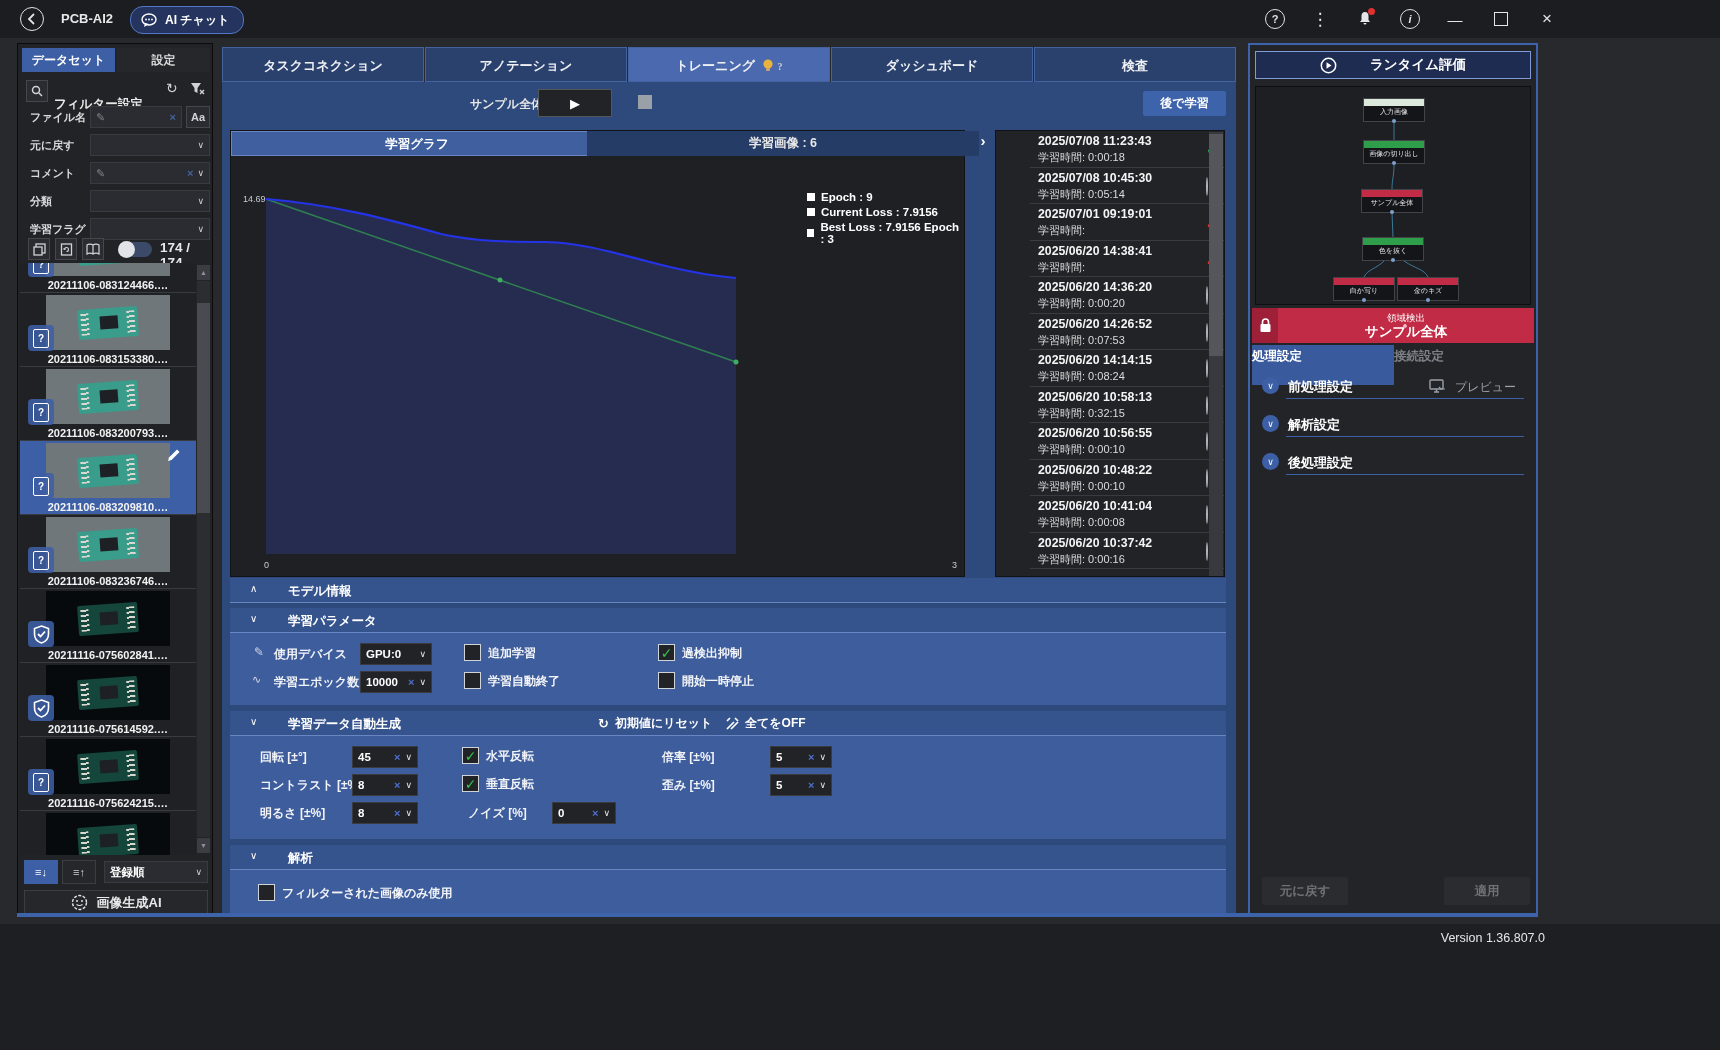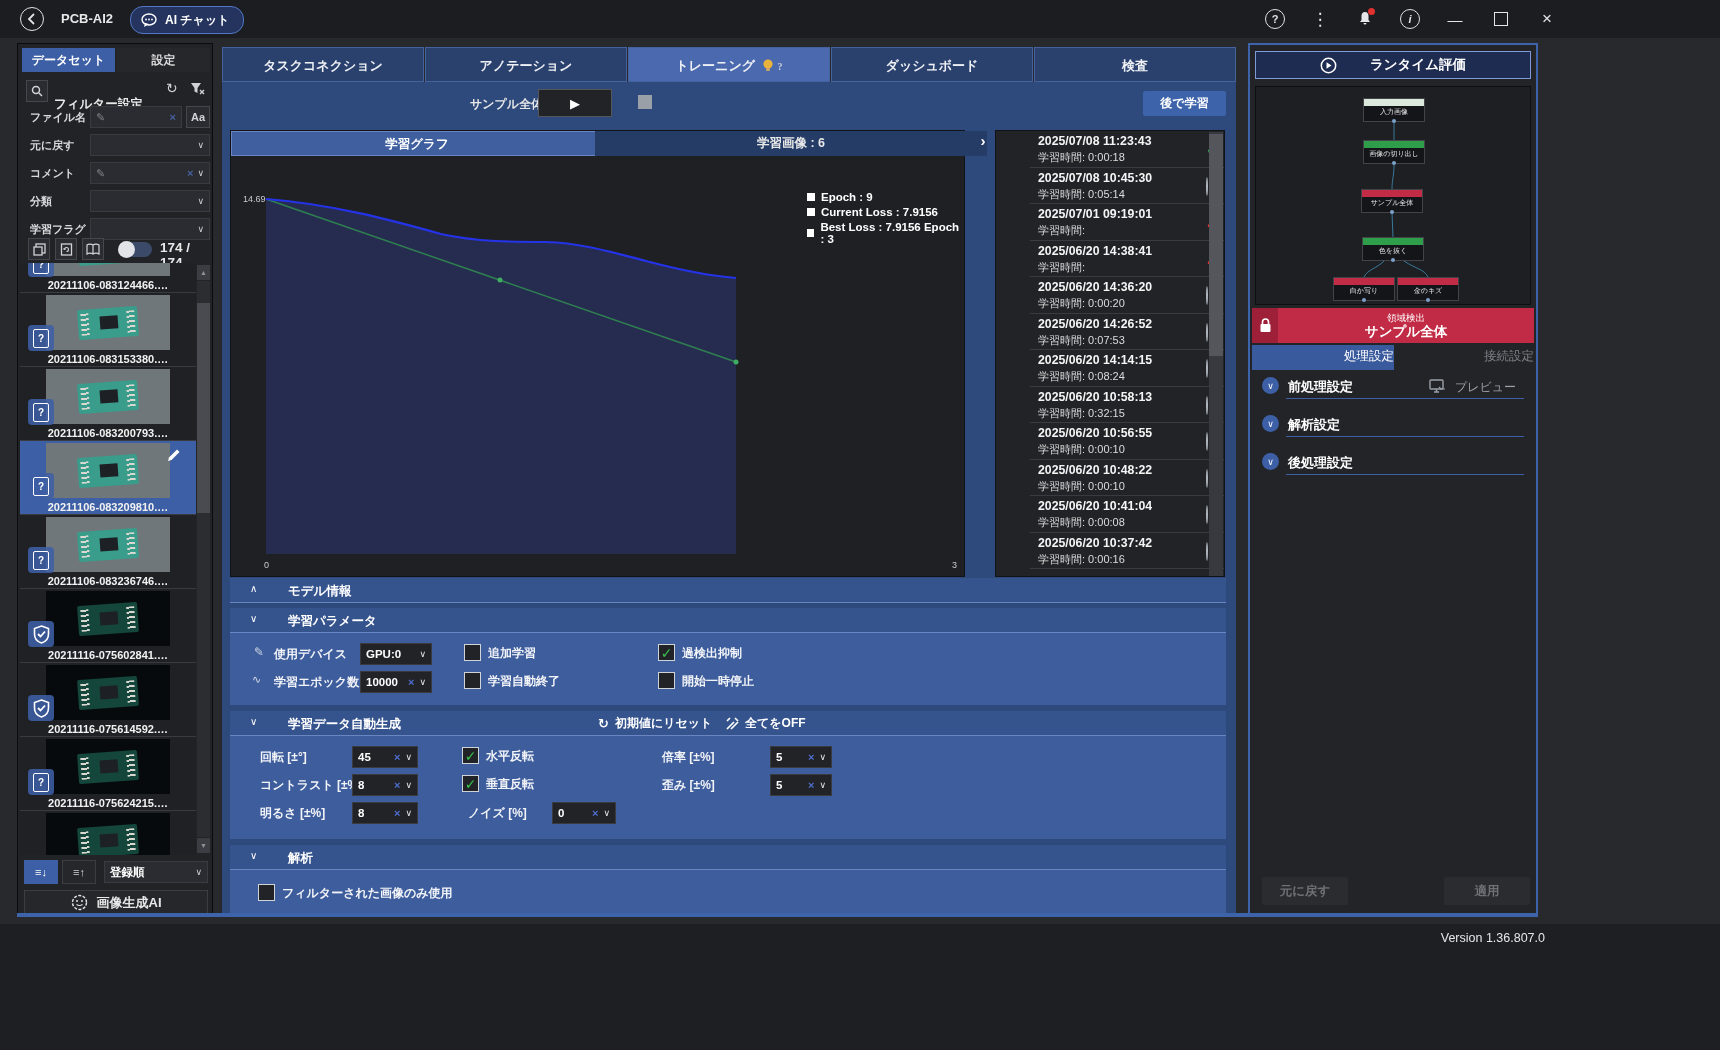--- a/index.html
+++ b/index.html
@@ -61,21 +61,21 @@
   .combo .ca{color:#e8e8e8;font-size:9px;}
   .cbx{position:absolute;width:17px;height:17px;background:#222327;border:1.6px solid #cfd3da;box-sizing:border-box;display:flex;align-items:center;justify-content:center;cursor:pointer;}
   .cbx.checked::after{content:"✓";color:#35c24d;font-size:14px;font-weight:bold;}
   .toolbtn{position:absolute;display:flex;align-items:center;gap:6px;font-size:12px;font-weight:bold;color:#fff;cursor:pointer;}
   
   .rpanel{position:absolute;left:1248px;top:43px;width:290px;height:874px;background:#232428;border:2px solid #3d63ab;box-sizing:border-box;}
   .node{position:absolute;width:62px;height:24px;background:#141519;border:1px solid #43444a;box-sizing:border-box;}
   .node .nh{position:absolute;left:0;top:0;width:100%;height:7px;}
   .node .nl{position:absolute;left:0;top:8px;width:100%;text-align:center;font-size:7px;color:#e8e8e8;white-space:nowrap;}
   .node .npt{position:absolute;bottom:-2px;left:28px;width:4px;height:4px;background:#7da0c8;border-radius:50%;}
-  .rtab{position:absolute;top:0;width:142px;height:25px;line-height:23px;text-align:right;font-size:12.5px;font-weight:normal;cursor:pointer;}
+  .rtab{position:absolute;top:0;width:142px;height:40px;line-height:23px;text-align:left;font-size:12.5px;font-weight:bold;cursor:pointer;}
   .setrow{position:absolute;left:12px;width:262px;height:30px;}
   .setrow .cir{position:absolute;left:0;top:2px;width:17px;height:17px;border-radius:50%;background:#3d5fa5;color:#fff;font-size:9px;display:flex;align-items:center;justify-content:center;}
   .setrow .sl{position:absolute;left:26px;top:3px;font-size:13px;font-weight:bold;color:#fff;}
   .setrow .ul{position:absolute;left:24px;right:0;top:23px;height:1px;background:#3d5fa5;}
   .dbtn{position:absolute;height:28px;background:#2b2c30;color:#6e7176;font-size:12.5px;font-weight:bold;display:flex;align-items:center;justify-content:center;border-radius:2px;}
   .ax{fill:#c8ccd2;font-size:9px;font-family:"Liberation Sans",sans-serif;}
 </style>
 </head>
 <body>
 
@@ -364,21 +364,21 @@
 
     <div class="abs" style="left:248px;top:14px;font-size:12px;font-weight:bold;">サンプル全体</div>
     <div class="abs" style="left:316px;top:7px;width:74px;height:28px;background:#222327;border:1px solid #55565a;box-sizing:border-box;display:flex;align-items:center;justify-content:center;cursor:pointer;">
       <span style="color:#fff;font-size:13px;">▶</span>
     </div>
     <div class="abs" style="left:416px;top:13px;width:14px;height:14px;background:#9aa0a8;cursor:pointer;"></div>
     <div class="abs" style="left:921px;top:9px;width:83px;height:25px;background:#3d63ab;border-radius:2px;display:flex;align-items:center;justify-content:center;font-size:12px;font-weight:bold;color:#fff;cursor:pointer;">後で学習</div>
 
     <div class="abs" style="left:8px;top:48px;width:735px;height:447px;background:#1f2024;border:1px solid #121316;box-sizing:border-box;">
       <div class="ghead" style="left:0;width:372px;background:#3f5f9f;color:#fff;border:1px solid #6a86c2;box-sizing:border-box;">学習グラフ</div>
-      <div class="ghead" style="left:364px;width:392px;background:#253c66;color:#e8e8e8;">学習画像 : 6</div>
+      <div class="ghead" style="left:356px;width:392px;background:#253c66;color:#e8e8e8;">学習画像 : 6</div>
 
       <svg class="abs" style="left:0;top:25px;" width="733" height="420">
         <path d="M35 43 C100 48 160 64 210 78 C245 86 285 86 315 86 C350 87 380 96 415 105 C445 113 480 120 505 122 L505 398 L35 398 Z" fill="#262c50"></path>
         <path d="M35 43 L505 206" stroke="#2e8050" stroke-width="1.5" fill="none"></path>
         <path d="M35 43 C100 48 160 64 210 78 C245 86 285 86 315 86 C350 87 380 96 415 105 C445 113 480 120 505 122" stroke="#2433e8" stroke-width="2.2" fill="none"></path>
         <circle cx="269" cy="124" r="2.5" fill="#3fae63"></circle>
         <circle cx="505" cy="206" r="2.5" fill="#3fae63"></circle>
         <text class="ax" x="12" y="46">14.69</text>
         <text class="ax" x="33" y="412">0</text>
         <text class="ax" x="726" y="412" text-anchor="end">3</text>

